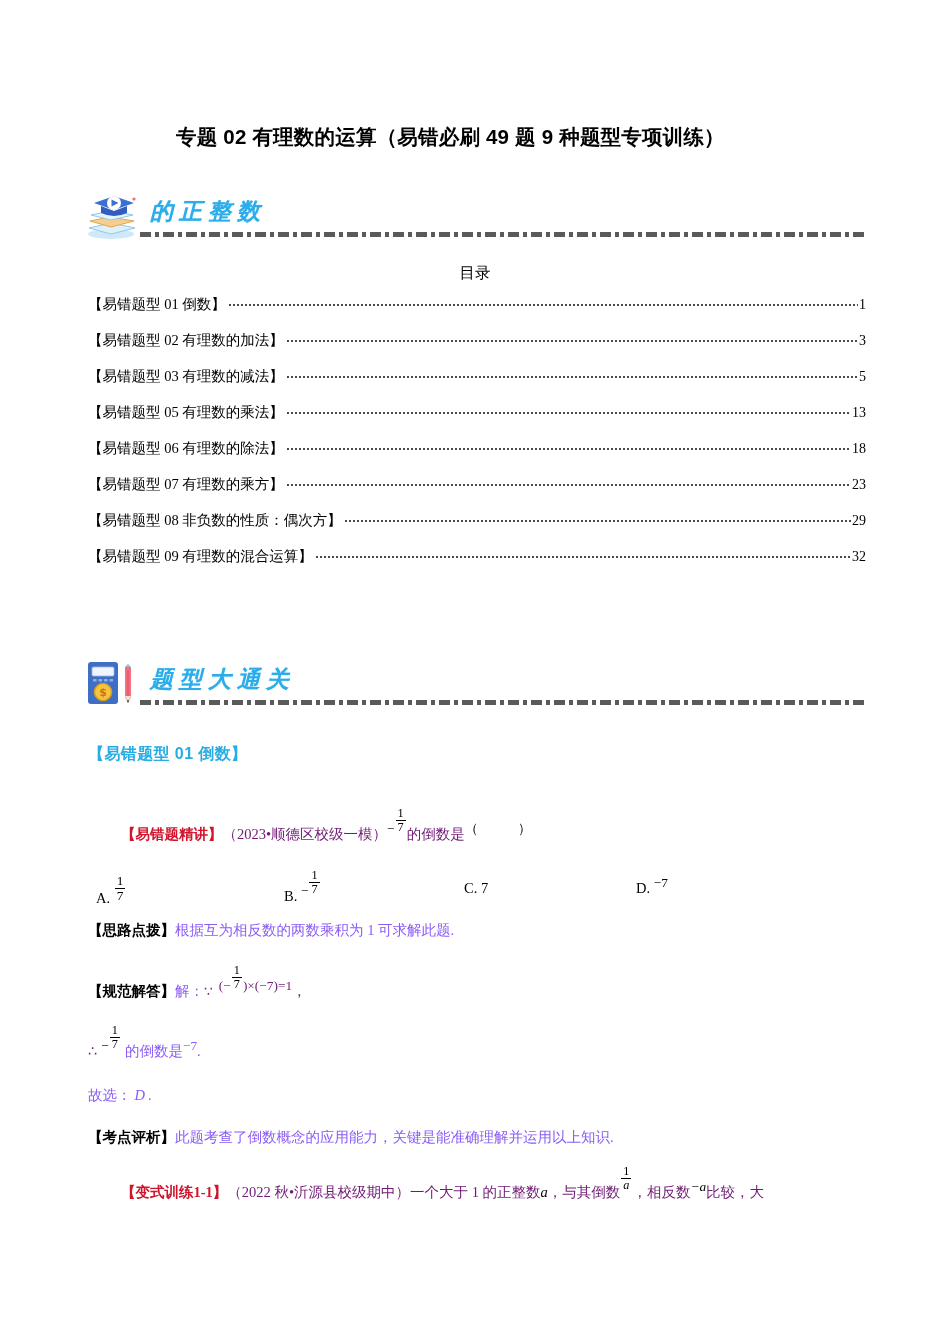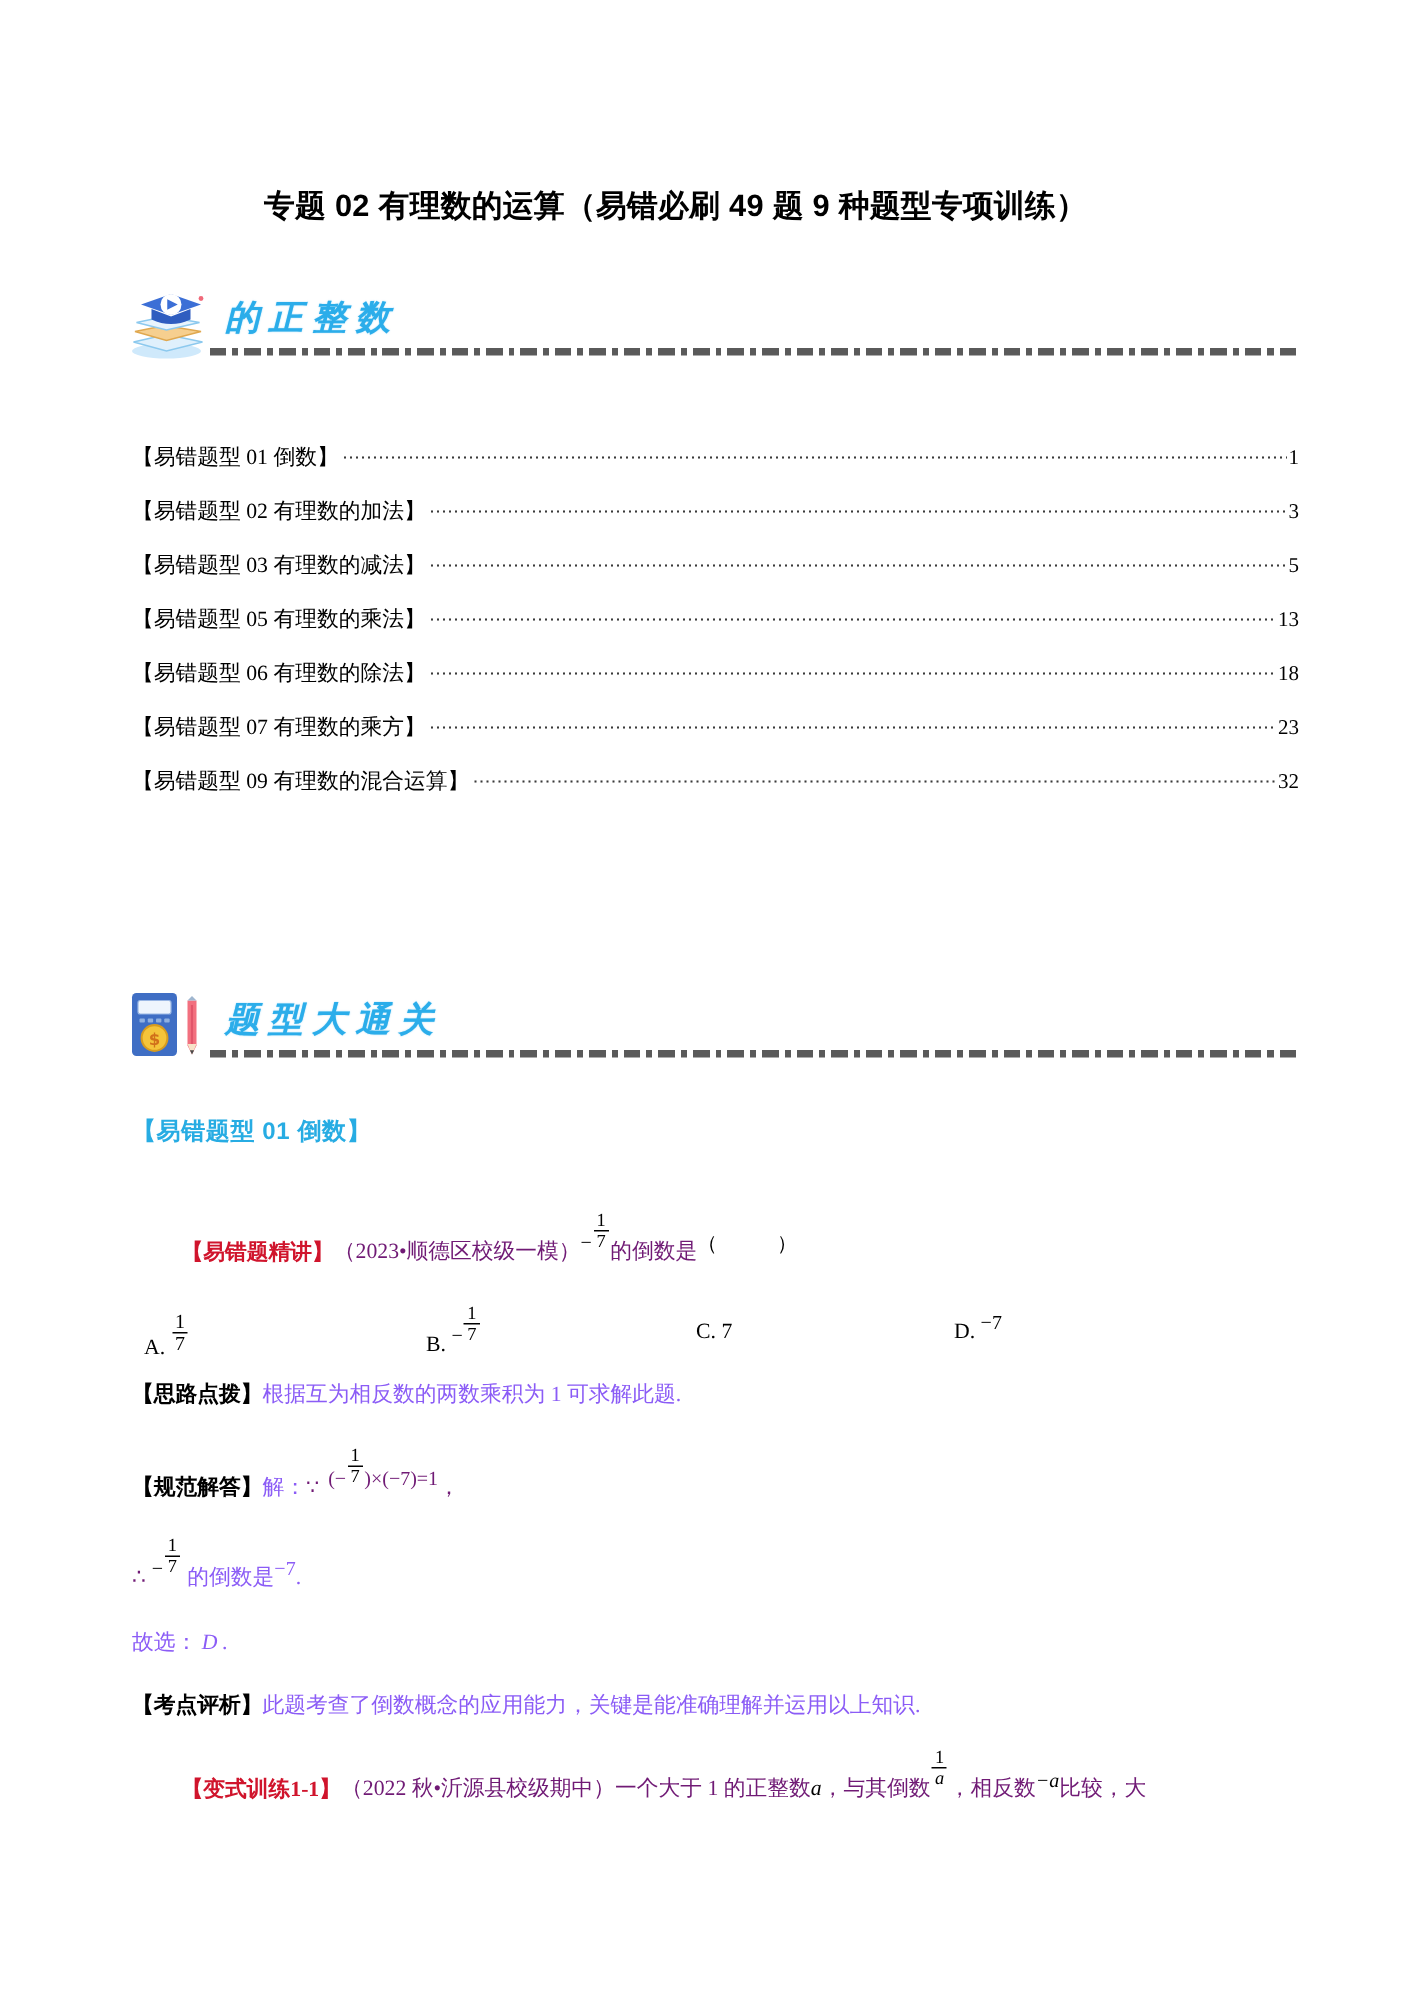--- a/index.html
+++ b/index.html
@@ -202,20 +202,21 @@
         <path d="M17 16 L17 23 Q30 29 43 23 L43 16 L30 21 Z" fill="#2f5dc0"></path>
         <circle cx="30" cy="13" r="7" fill="#ffffff"></circle>
         <path d="M27.5 9.5 L34.5 13 L27.5 16.5 Z" fill="#3c6fd6"></path>
         <circle cx="50" cy="9" r="1.6" fill="#f06a7a"></circle>
       </svg>
     </div>
     <div class="banner-text">的正整数</div>
     <div class="banner-rule"></div>
   </div>
 
+  <div class="toc-title">目录</div>
   <div class="toc-list">
 
     <div class="toc-row">
       <span class="toc-label">【易错题型 01  倒数】</span>
       <span class="toc-dots"></span>
       <span class="toc-page">1</span>
     </div>
 
     <div class="toc-row">
       <span class="toc-label">【易错题型 02  有理数的加法】</span>
@@ -241,20 +242,25 @@
       <span class="toc-dots"></span>
       <span class="toc-page">18</span>
     </div>
 
     <div class="toc-row">
       <span class="toc-label">【易错题型 07  有理数的乘方】</span>
       <span class="toc-dots"></span>
       <span class="toc-page">23</span>
     </div>
 
+    <div class="toc-row">
+      <span class="toc-label">【易错题型 08  非负数的性质：偶次方】</span>
+      <span class="toc-dots"></span>
+      <span class="toc-page">29</span>
+    </div>
 
     <div class="toc-row">
       <span class="toc-label">【易错题型 09  有理数的混合运算】</span>
       <span class="toc-dots"></span>
       <span class="toc-page">32</span>
     </div>
 
   </div>
 
   <div class="banner" style="top:658px;">

